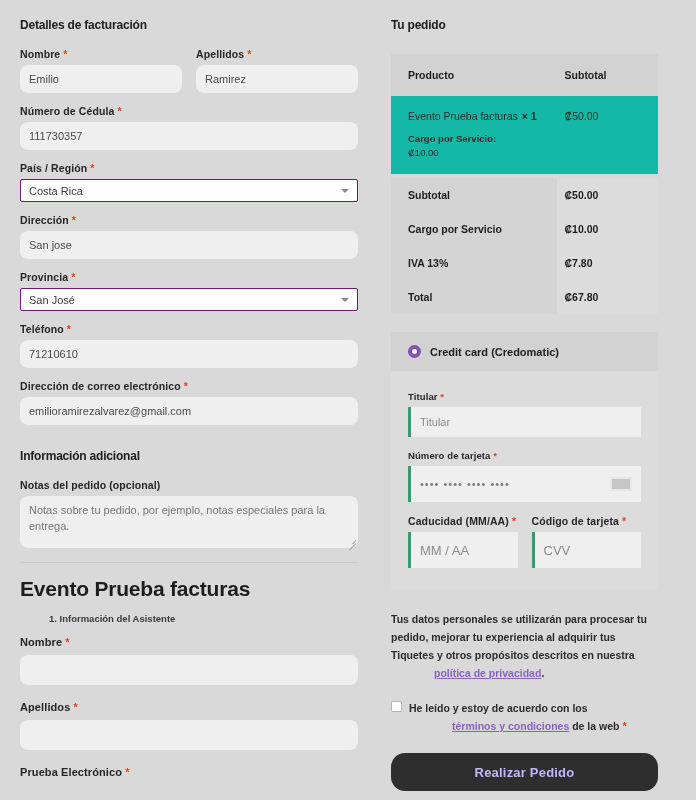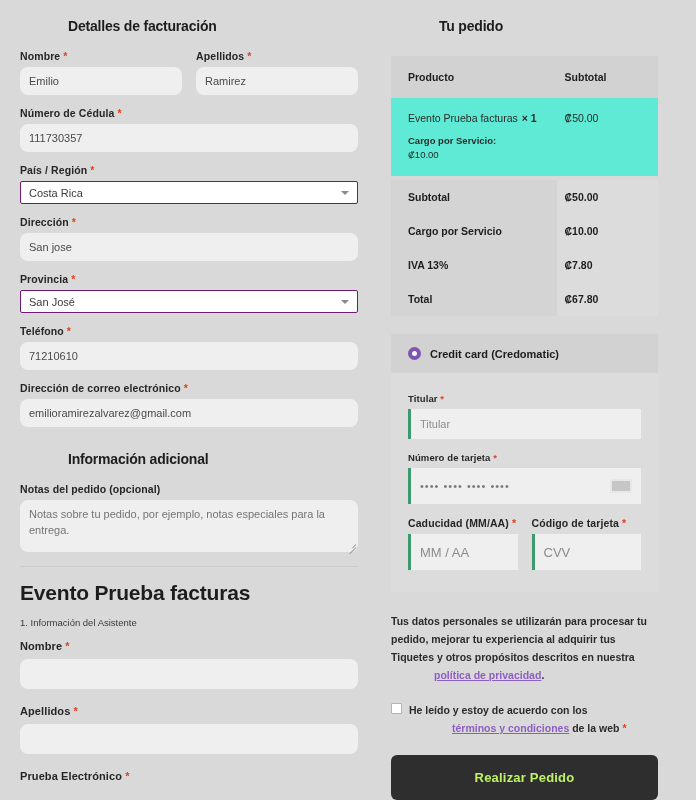--- a/index.html
+++ b/index.html
@@ -30,26 +30,25 @@
     width: 380px;
     padding: 18px 22px 0 20px;
   }
 
   .col-right {
     width: 316px;
     padding: 18px 38px 0 11px;
   }
 
   h2.section-title {
-    font-size: 14px;
+    font-size: 12px;
     font-weight: 700;
     letter-spacing: -0.2px;
     color: #1d1d1d;
     margin-bottom: 16px;
-    margin-left: 48px;
   }
 
   h2.event-title {
     font-size: 21px;
     font-weight: 700;
     letter-spacing: -0.2px;
     color: #1d1d1d;
     margin-bottom: 12px;
   }
 
@@ -137,23 +136,24 @@
   .row2 > .field { flex: 1; margin-bottom: 12px; }
 
   .divider {
     height: 1px;
     background: #cccccc;
     margin: 14px 0 14px 0;
   }
 
   .substep {
     font-size: 9.5px;
-    font-weight: 400;
+    font-weight: 700;
     color: #3a3a3a;
     margin-bottom: 12px;
+    margin-left: 29px;
   }
 
   .evt-field { margin-bottom: 16px; }
   .evt-field input.txt { height: 30px; }
   .evt-field label.fl { font-size: 11px; margin-bottom: 7px; }
 
   
   .order-table {
     width: 100%;
     border-collapse: collapse;
@@ -167,21 +167,21 @@
     padding: 15px 0 15px 17px;
     background: #d2d2d2;
   }
   .order-table th.right-col { padding-left: 8px; width: 38%; }
 
   .order-table td {
     vertical-align: top;
     font-size: 10.5px;
     color: #2b2b2b;
     padding: 14px 0 16px 17px;
-    background: #5eead4;
+    background: #14b8a6;
   }
   .order-table td.right-col { padding-left: 8px; }
 
   .prod-name { font-weight: 400; }
   .prod-qty { font-weight: 700; margin-left: 4px; }
   .fee-label {
     display: block;
     font-weight: 700;
     font-size: 9.5px;
     margin-top: 11px;
@@ -323,28 +323,28 @@
     font-weight: 700;
     line-height: 1.72;
     color: #2b2b2b;
   }
 
   .place-order {
     display: block;
     width: 100%;
     margin-top: 18px;
     background: #2e2e2e;
-    color: #bef264;
+    color: #c4b5fd;
     border: none;
-    border-radius: 6px;
+    border-radius: 14px;
     font-family: "Liberation Sans", sans-serif;
     font-size: 13px;
     font-weight: 700;
     letter-spacing: 0.2px;
-    height: 45px;
+    height: 38px;
     cursor: pointer;
   }
 </style>
 </head>
 <body>
 
 <div class="page">
 
   <div class="col-left">
 

